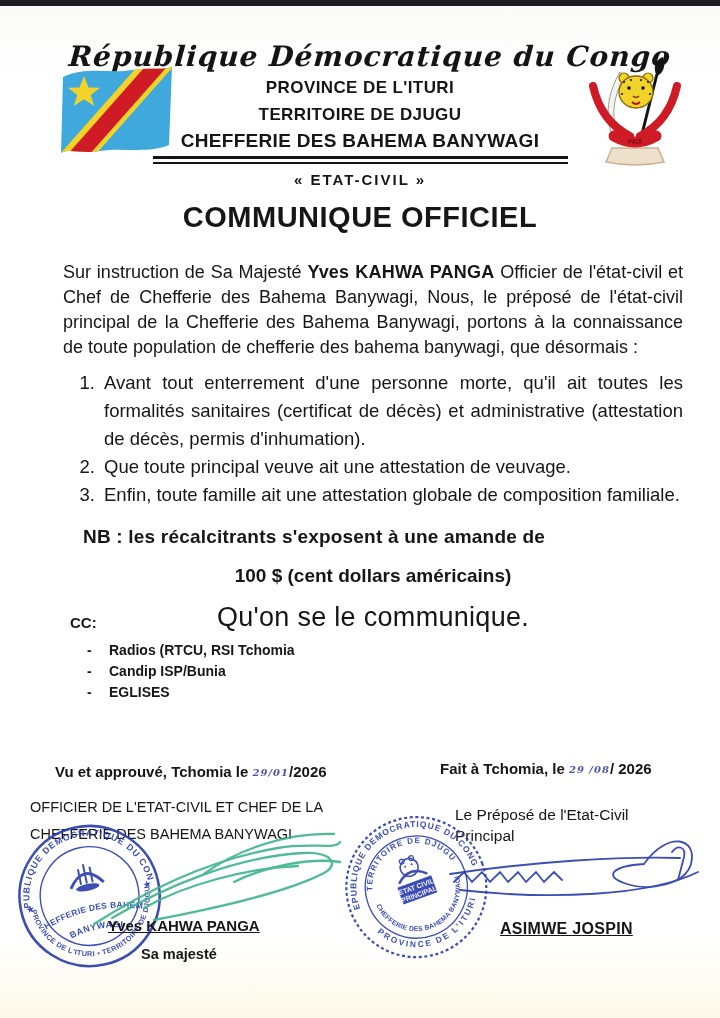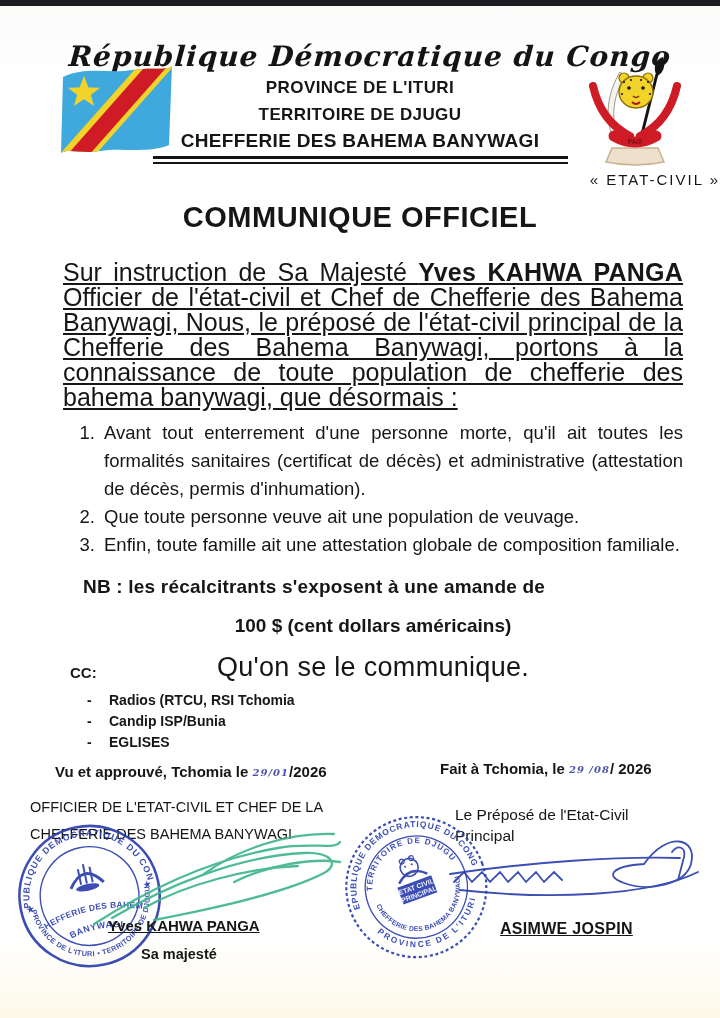--- a/index.html
+++ b/index.html
@@ -15,30 +15,30 @@
   
   .header{position:absolute;top:40px;left:0;width:720px;text-align:center;}
   .country{
     font-family:"DejaVu Serif", serif;font-style:italic;font-weight:bold;
     font-size:28px;letter-spacing:1px;transform:skewX(-4deg);
     padding-left:20px;color:#141414;
   }
   .hline{font-weight:bold;font-size:17px;letter-spacing:.4px;line-height:25px;margin-top:2px;}
   .chefline{font-weight:bold;font-size:19px;letter-spacing:.3px;line-height:26px;margin-top:1px;}
   .double-rule{width:415px;margin:2px auto 7px auto;border-top:3px solid #141414;border-bottom:2px solid #141414;height:3px;}
-  .etatcivil{font-weight:normal;font-size:15px;letter-spacing:2px;text-align:right;}
+  .etatcivil{font-weight:bold;font-size:15px;letter-spacing:2px;}
   .doctitle{font-weight:bold;font-size:29px;letter-spacing:.5px;margin-top:13px;}
   .refnum{font-weight:bold;font-size:16px;margin-top:11px;text-decoration:underline;letter-spacing:.2px;}
 
   .flag{position:absolute;left:56px;top:20px;}
   .arms{position:absolute;left:586px;top:16px;}
 
   
   .content{position:absolute;top:260px;left:63px;width:620px;}
-  .intro{font-size:25px;line-height:25px;text-align:justify;margin:0;text-decoration:underline;}
+  .intro{font-size:18px;line-height:25px;text-align:justify;margin:0;}
   .intro b{letter-spacing:.2px;}
   ol.rules{margin:9px 0 0 0;padding-left:37px;font-size:18.5px;line-height:28px;}
   ol.rules li{text-align:justify;padding-left:4px;}
   .nb{font-weight:bold;font-size:19px;margin:17px 0 0 20px;letter-spacing:.2px;}
   .amount{font-weight:bold;font-size:19px;text-align:center;margin-top:17px;}
   .closingrow{position:relative;margin-top:15px;height:30px;}
   .closing{font-size:27px;text-align:center;letter-spacing:.3px;}
   .cc{position:absolute;left:7px;top:12px;font-weight:bold;font-size:15px;}
   .cclist{margin:8px 0 0 24px;font-weight:bold;font-size:14px;line-height:21px;}
   .ccitem .dash{display:inline-block;width:22px;font-weight:bold;}
@@ -126,21 +126,21 @@
         <path d="M46,46 Q50,50 54,46" fill="none" stroke="#b01818" stroke-width="2"></path>
       </svg>
     </div>
   </div>
 
   <div class="content">
     <p class="intro"><span>Sur instruction de Sa Majesté </span><b>Yves KAHWA PANGA</b><span> Officier de l'état-civil et Chef de Chefferie des Bahema Banywagi, Nous, le préposé de l'état-civil principal de la Chefferie des Bahema Banywagi, portons à la connaissance de toute population de chefferie des bahema banywagi, que désormais :</span></p>
 
     <ol class="rules">
       <li>Avant tout enterrement d'une personne morte, qu'il ait toutes les formalités sanitaires (certificat de décès) et administrative (attestation de décès, permis d'inhumation).</li>
-      <li>Que toute personne veuve ait une population de veuvage.</li>
+      <li>Que toute principal veuve ait une attestation de veuvage.</li>
       <li>Enfin, toute famille ait une attestation globale de composition familiale.</li>
     </ol>
 
     <div class="nb">NB : les récalcitrants s'exposent à une amande de</div>
     <div class="amount">100 $ (cent dollars américains)</div>
 
     <div class="closingrow">
       <div class="closing">Qu'on se le communique.</div>
       <div class="cc">CC:</div>
     </div>

